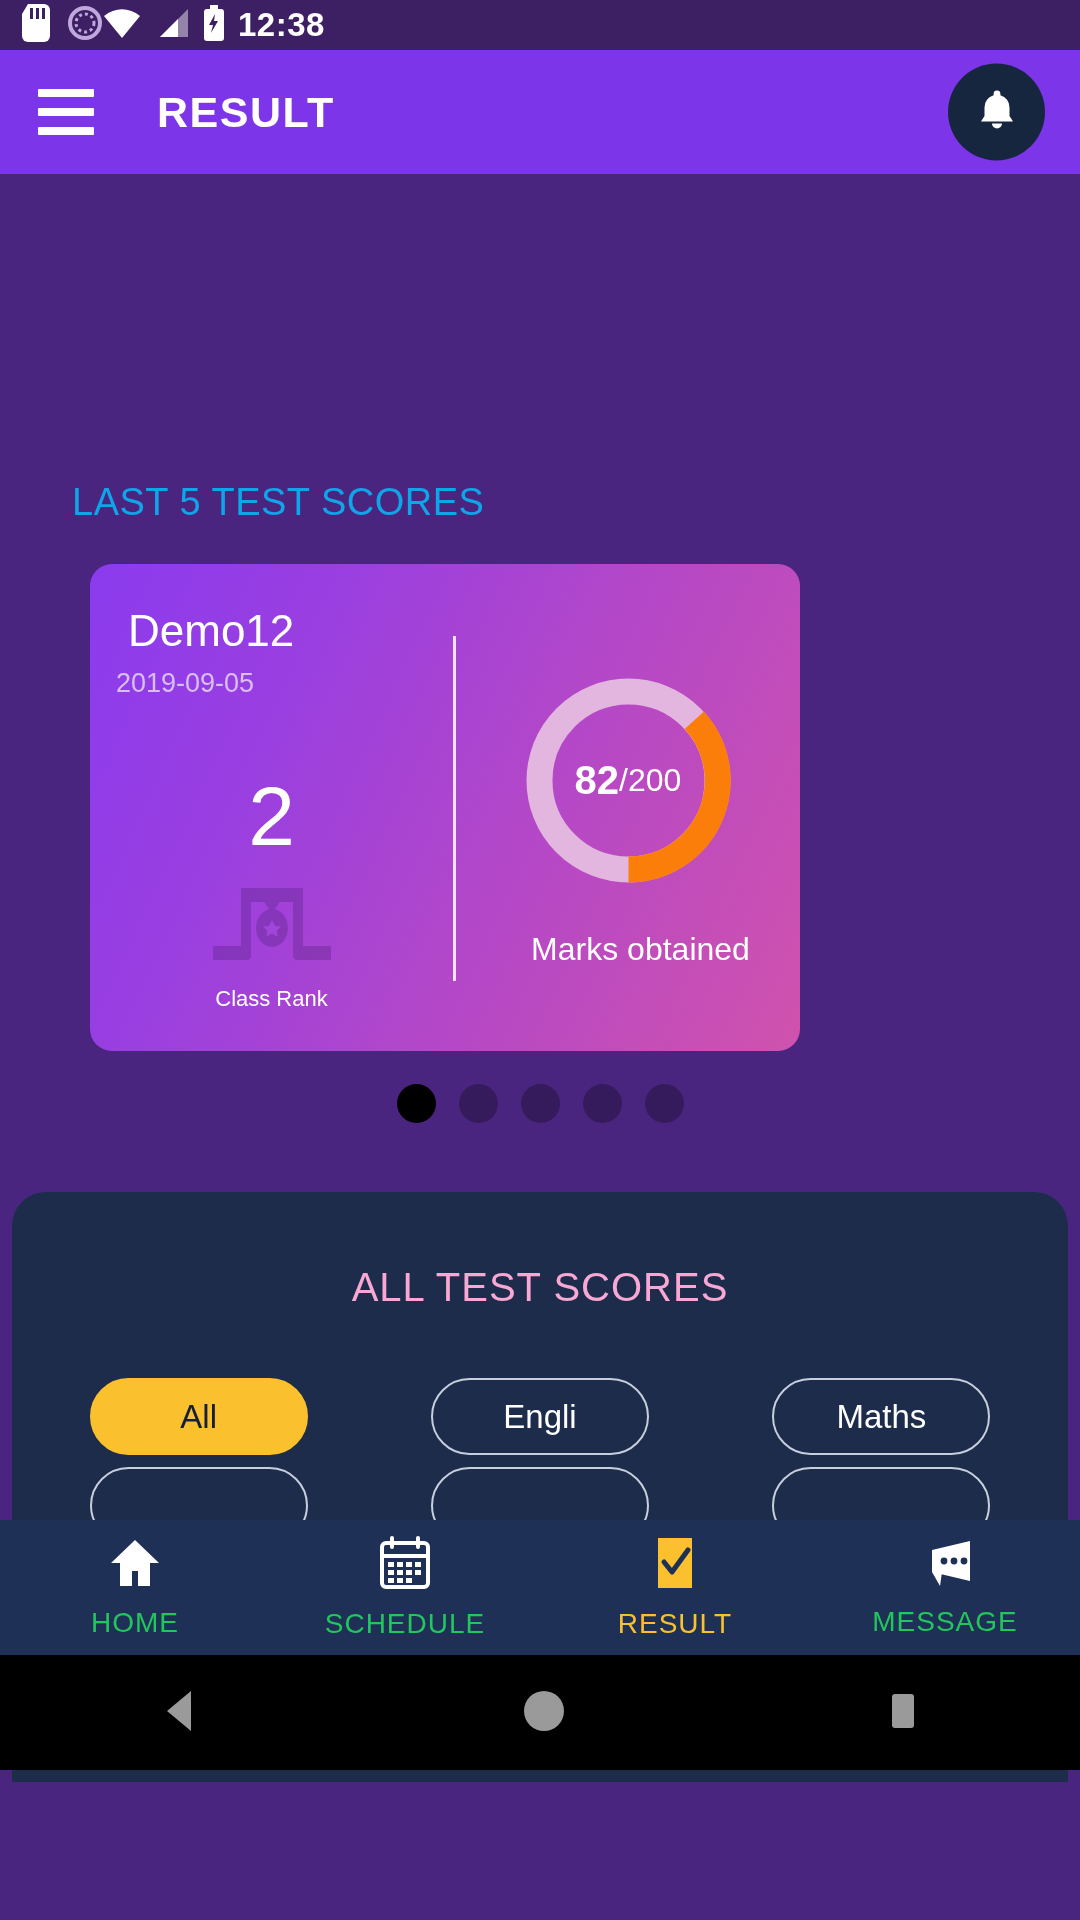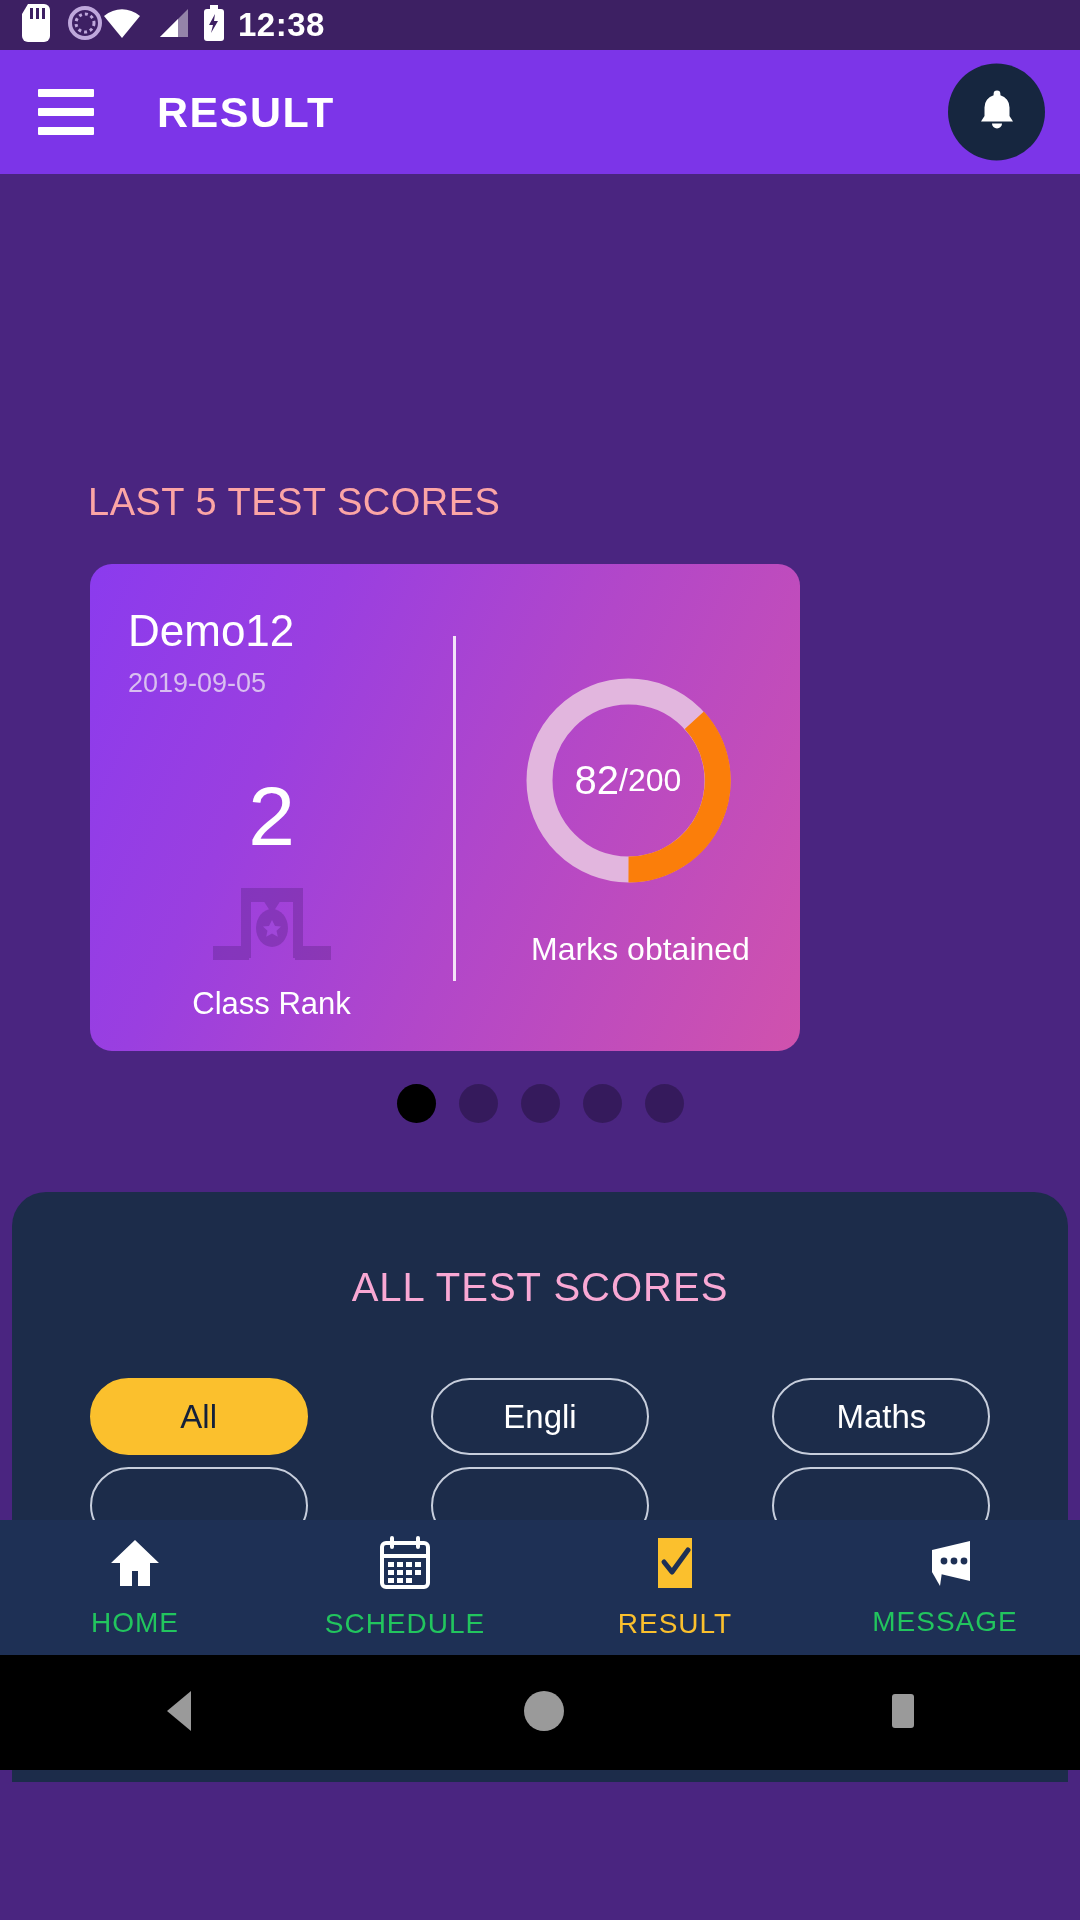--- a/index.html
+++ b/index.html
@@ -31,55 +31,55 @@
   #app-title{color:#fff;font-size:43px;font-weight:bold;letter-spacing:1.5px;margin-left:63px;}
   #notification-button{
     position:absolute;right:35px;top:50%;transform:translateY(-50%);
     width:97px;height:97px;border-radius:50%;background:#16263F;
     display:flex;align-items:center;justify-content:center;cursor:pointer;
   }
 
   
   #content{width:1080px;height:1746px;background:#4A2580;position:relative;}
   #section-title{
-    color:#fca5a5;font-size:38px;letter-spacing:.5px;
-    position:absolute;left:88px;top:307px;
+    color:#0ea5e9;font-size:38px;letter-spacing:.5px;
+    position:absolute;left:72px;top:307px;
   }
 
   
   #score-card{
     position:absolute;left:90px;top:390px;width:710px;height:487px;
     border-radius:22px;
     background:linear-gradient(115deg,#8B3BEE 0%,#9A3FE0 28%,#B247C9 58%,#D052AD 100%);
     overflow:hidden;
   }
   #test-name{color:#fff;font-size:44px;position:absolute;left:38px;top:42px;}
-  #test-date{color:#D9BFF0;font-size:27px;position:absolute;left:38px;top:104px;}
+  #test-date{color:#D9BFF0;font-size:27px;position:absolute;left:26px;top:104px;}
   #card-divider{
     position:absolute;left:363px;top:72px;width:3px;height:345px;
     background:rgba(255,255,255,.85);
   }
 
   
   #rank-block{position:absolute;left:0;top:210px;width:363px;text-align:center;}
   #rank-value{color:#fff;font-size:84px;line-height:1;font-weight:400;}
   #rank-icon{
     position:absolute;left:50%;transform:translateX(-50%);
     top:110px;opacity:.22;
   }
-  #rank-label{color:#fff;font-size:31px;position:absolute;top:212px;width:100%;}
+  #rank-label{color:#fff;font-size:22px;position:absolute;top:212px;width:100%;}
 
   
   #donut-block{position:absolute;left:366px;top:72px;width:344px;}
   #donut-wrap{position:relative;width:225px;height:225px;margin:32px auto 0;}
   #donut-center{
     position:absolute;inset:0;display:flex;align-items:center;justify-content:center;
     color:#fff;white-space:nowrap;
   }
-  #donut-score{font-size:40px;font-weight:normal;}
+  #donut-score{font-size:40px;font-weight:bold;}
   #donut-total{font-size:32px;font-weight:400;}
   #marks-label{color:#fff;font-size:32px;text-align:center;margin-top:38px;padding-left:25px;}
 
   
   #pager-dots{
     position:absolute;top:910px;left:0;width:1080px;
     display:flex;justify-content:center;gap:23px;
   }
   .dot{width:39px;height:39px;border-radius:50%;background:rgba(0,0,0,.28);cursor:pointer;}
   .dot.active{background:#000;}

